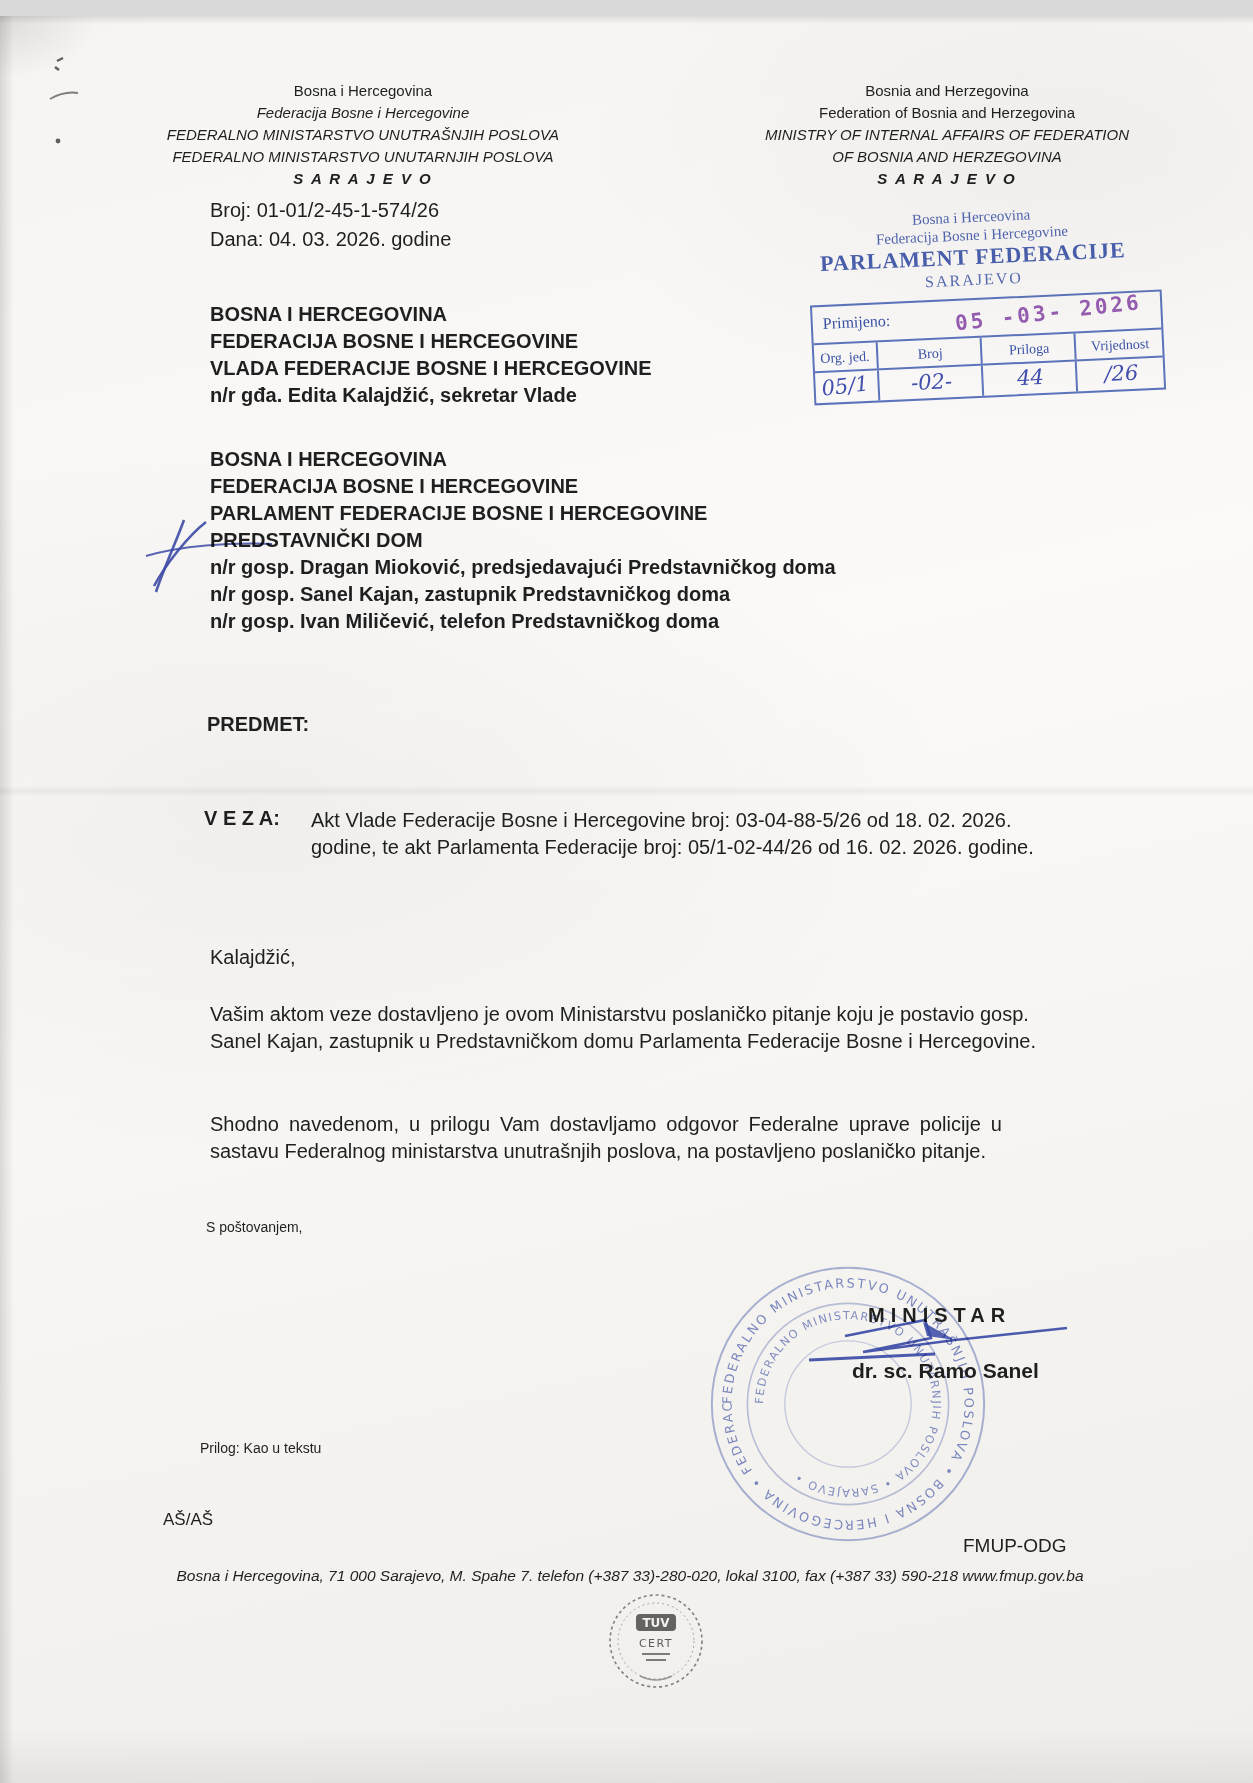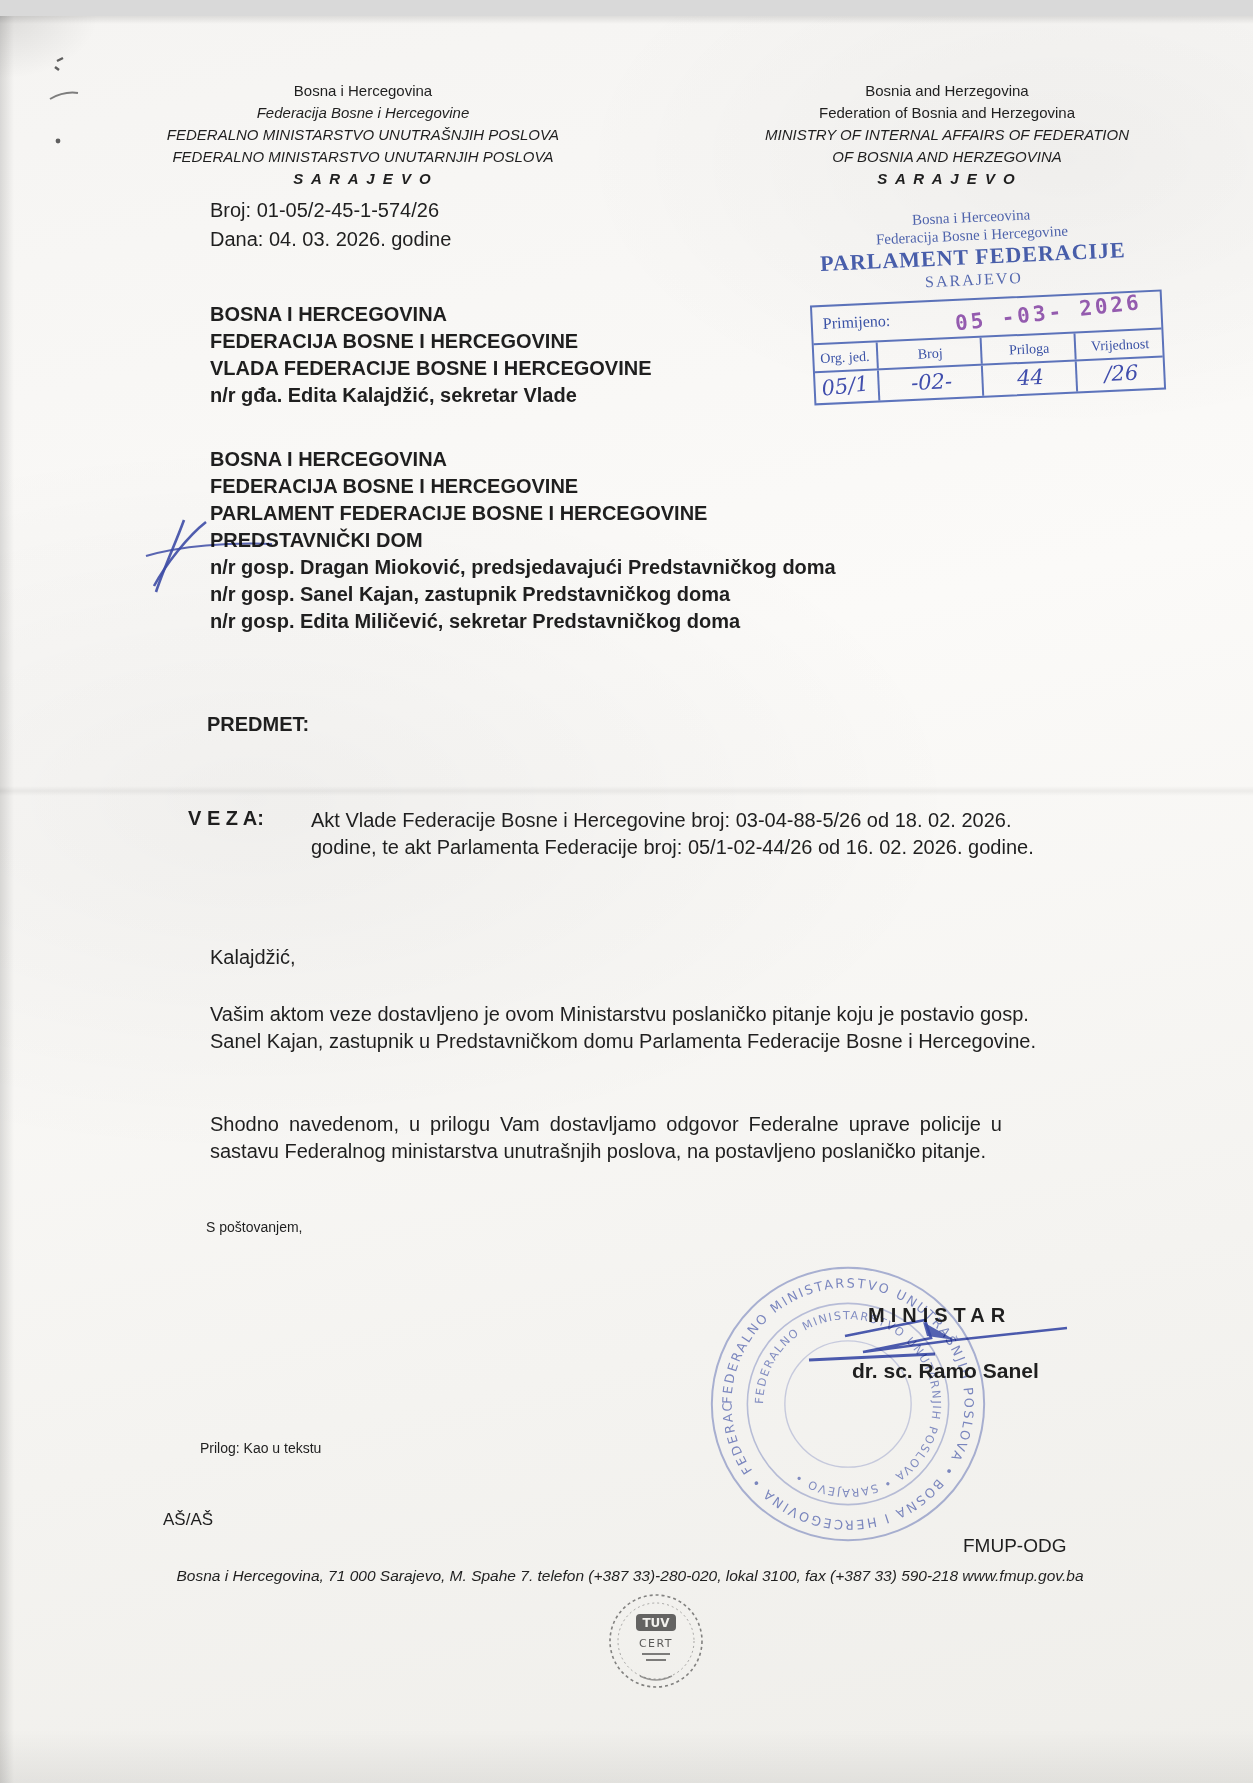--- a/index.html
+++ b/index.html
@@ -55,21 +55,21 @@
 
   
   .recip{font-size:20px;font-weight:bold;line-height:27px;white-space:nowrap;}
   .recip-gov{left:210px;top:285px;}
   .recip-parl{left:210px;top:430px;}
 
   
   .lbl{font-size:20px;font-weight:bold;white-space:nowrap;}
   .subject-label{left:207px;top:697px;}
   .subject-text{left:334px;top:697px;width:700px;font-size:20px;line-height:27px;}
-  .veza-label{left:188px;top:791px;}
+  .veza-label{left:204px;top:791px;}
   .veza-text{left:311px;top:791px;width:740px;font-size:20px;line-height:27px;}
 
   
   .salutation{left:210px;top:930px;font-size:20px;}
   .para1{left:210px;top:985px;width:832px;font-size:20px;line-height:27px;}
   .para2{left:210px;top:1095px;width:792px;font-size:20px;line-height:27px;text-align:justify;}
   .closing{left:206px;top:1203px;font-size:14px;}
 
   
   .minister-title{left:868px;top:1288px;font-size:20px;font-weight:bold;letter-spacing:6px;}
@@ -115,21 +115,21 @@
 
   <div class="abs lh lh-right">
     <div>Bosnia and Herzegovina</div>
     <div>Federation of Bosnia and Herzegovina</div>
     <div class="bi">MINISTRY OF INTERNAL AFFAIRS OF FEDERATION</div>
     <div class="bi">OF BOSNIA AND HERZEGOVINA</div>
     <div class="city">S A R A J E V O</div>
   </div>
 
   <div class="abs refblock">
-    <div>Broj: 01-05/2-45-1-574/26</div>
+    <div>Broj: 01-01/2-45-1-574/26</div>
     <div>Dana: 04. 03. 2026. godine</div>
   </div>
 
   <div class="abs receipt">
     <div class="r1">Bosna i Herceovina</div>
     <div class="r2">Federacija Bosne i Hercegovine</div>
     <div class="r3">PARLAMENT FEDERACIJE</div>
     <div class="r4">SARAJEVO</div>
     <div class="rtable">
       <div class="row prim-row">
@@ -158,21 +158,21 @@
     <div>n/r gđa. Edita Kalajdžić, sekretar Vlade</div>
   </div>
 
   <div class="abs recip recip-parl">
     <div>BOSNA I HERCEGOVINA</div>
     <div>FEDERACIJA BOSNE I HERCEGOVINE</div>
     <div>PARLAMENT FEDERACIJE BOSNE I HERCEGOVINE</div>
     <div>PREDSTAVNIČKI DOM</div>
     <div>n/r gosp. Dragan Mioković, predsjedavajući Predstavničkog doma</div>
     <div>n/r gosp. Sanel Kajan, zastupnik Predstavničkog doma</div>
-    <div>n/r gosp. Edita Miličević, sekretar Predstavničkog doma</div>
+    <div>n/r gosp. Ivan Miličević, telefon Predstavničkog doma</div>
   </div>
 
   <svg class="abs xmark" width="140" height="80" viewBox="0 0 140 80">
     <path d="M14 70 C 26 48, 48 20, 66 6" stroke="#3f4fae" stroke-width="2.6" fill="none" opacity=".9"></path>
     <path d="M44 4 C 36 26, 24 52, 16 76" stroke="#3f4fae" stroke-width="2.6" fill="none" opacity=".9"></path>
     <path d="M6 40 C 40 30, 90 26, 132 28" stroke="#3f4fae" stroke-width="2.2" fill="none" opacity=".85"></path>
   </svg>
 
   <div class="abs lbl subject-label">PREDMET:</div>
 

